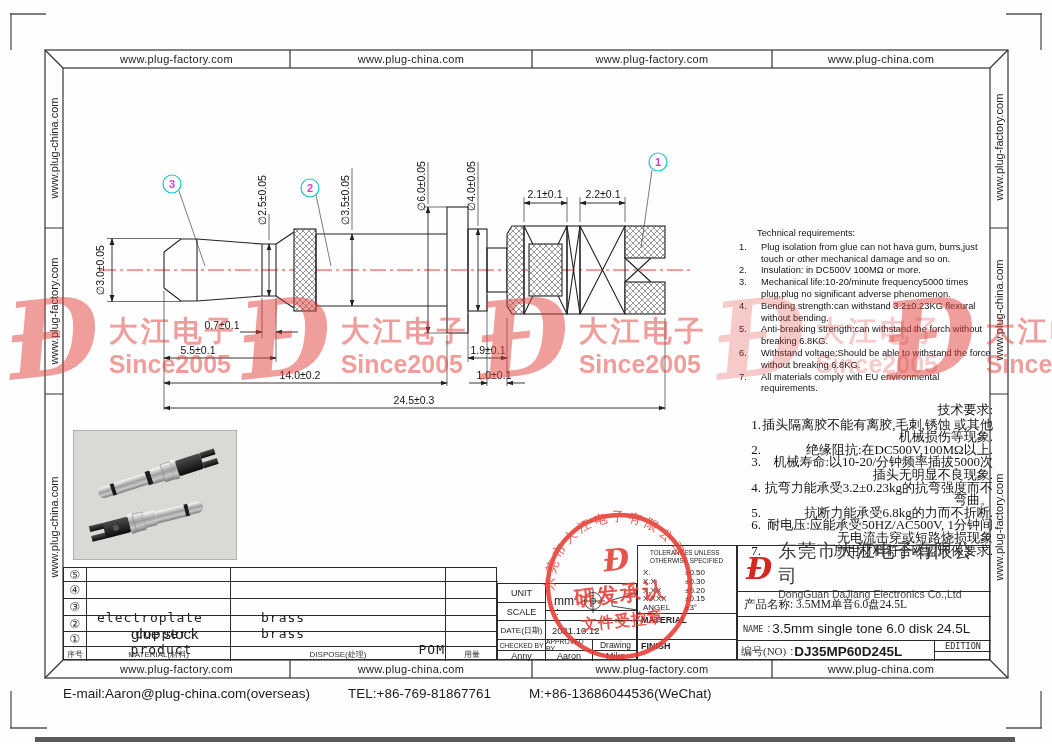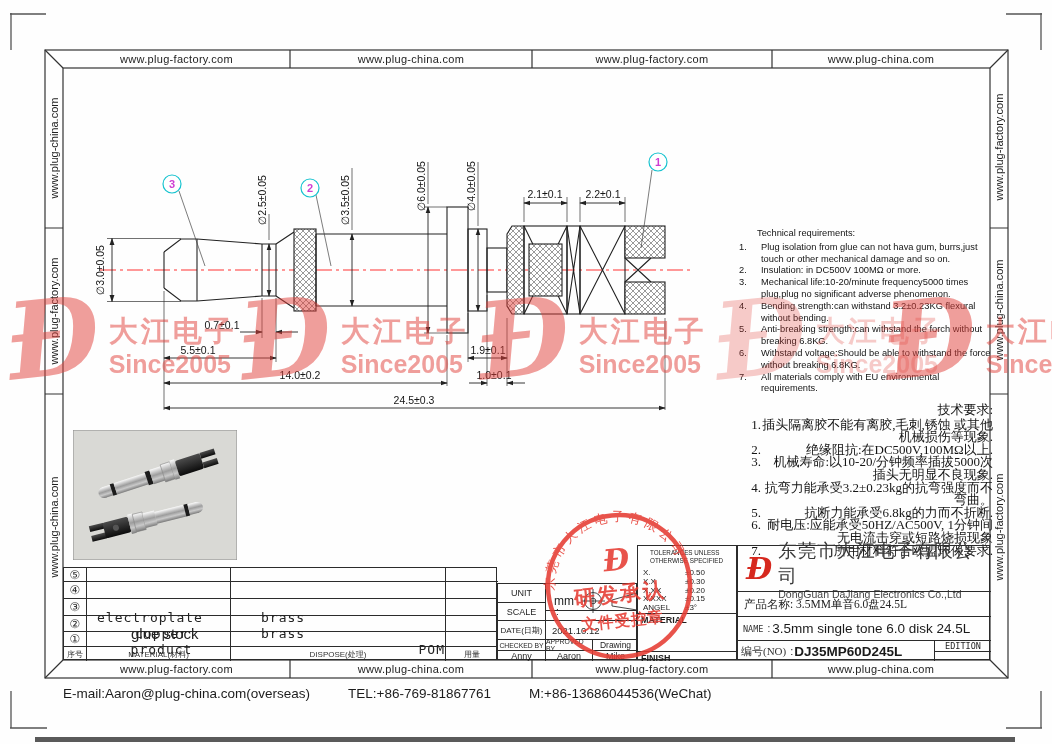--- a/index.html
+++ b/index.html
@@ -384,21 +384,21 @@
       <div style="display:flex">
           <span style="width:42px">X.XXX</span>
           <span>±0.15</span>
         </div>
       <div style="display:flex">
           <span style="width:42px">ANGEL</span>
           <span>±3°</span>
         </div>
     </div>
     <div class="abs" style="left:0;top:67px;width:100px;height:27px;border-top:1px solid #2b2b2b;box-sizing:border-box;padding:1px 0 0 3px;font-size:9px;font-weight:bold">MATERIAL</div>
-    <div class="abs" style="left:0;top:105px;width:100px;height:21px;border-top:1px solid #2b2b2b;box-sizing:border-box;padding:1px 0 0 3px;font-size:9px;font-weight:bold">FINISH</div>
+    <div class="abs" style="left:0;top:93px;width:100px;height:21px;border-top:1px solid #2b2b2b;box-sizing:border-box;padding:1px 0 0 3px;font-size:9px;font-weight:bold">FINISH</div>
   </div>
 
   <div class="tbl z20" style="left:737px;top:545px;width:253px;height:115px">
     <div class="abs" style="left:0;top:0;width:253px;height:45px;display:flex;align-items:center">
       <span style="font-family:'DejaVu Serif',serif;font-style:italic;font-weight:bold;font-size:30px;color:#d6281e;margin:0 6px 0 8px;line-height:30px">Đ</span>
       <span>
         <div style="font-size:18.5px;color:#383838;letter-spacing:1px">东莞市大江电子有限公司</div>
         <div style="font-size:10.5px;color:#444">DongGuan DaJiang Electronics Co.,Ltd</div>
       </span>
     </div>

